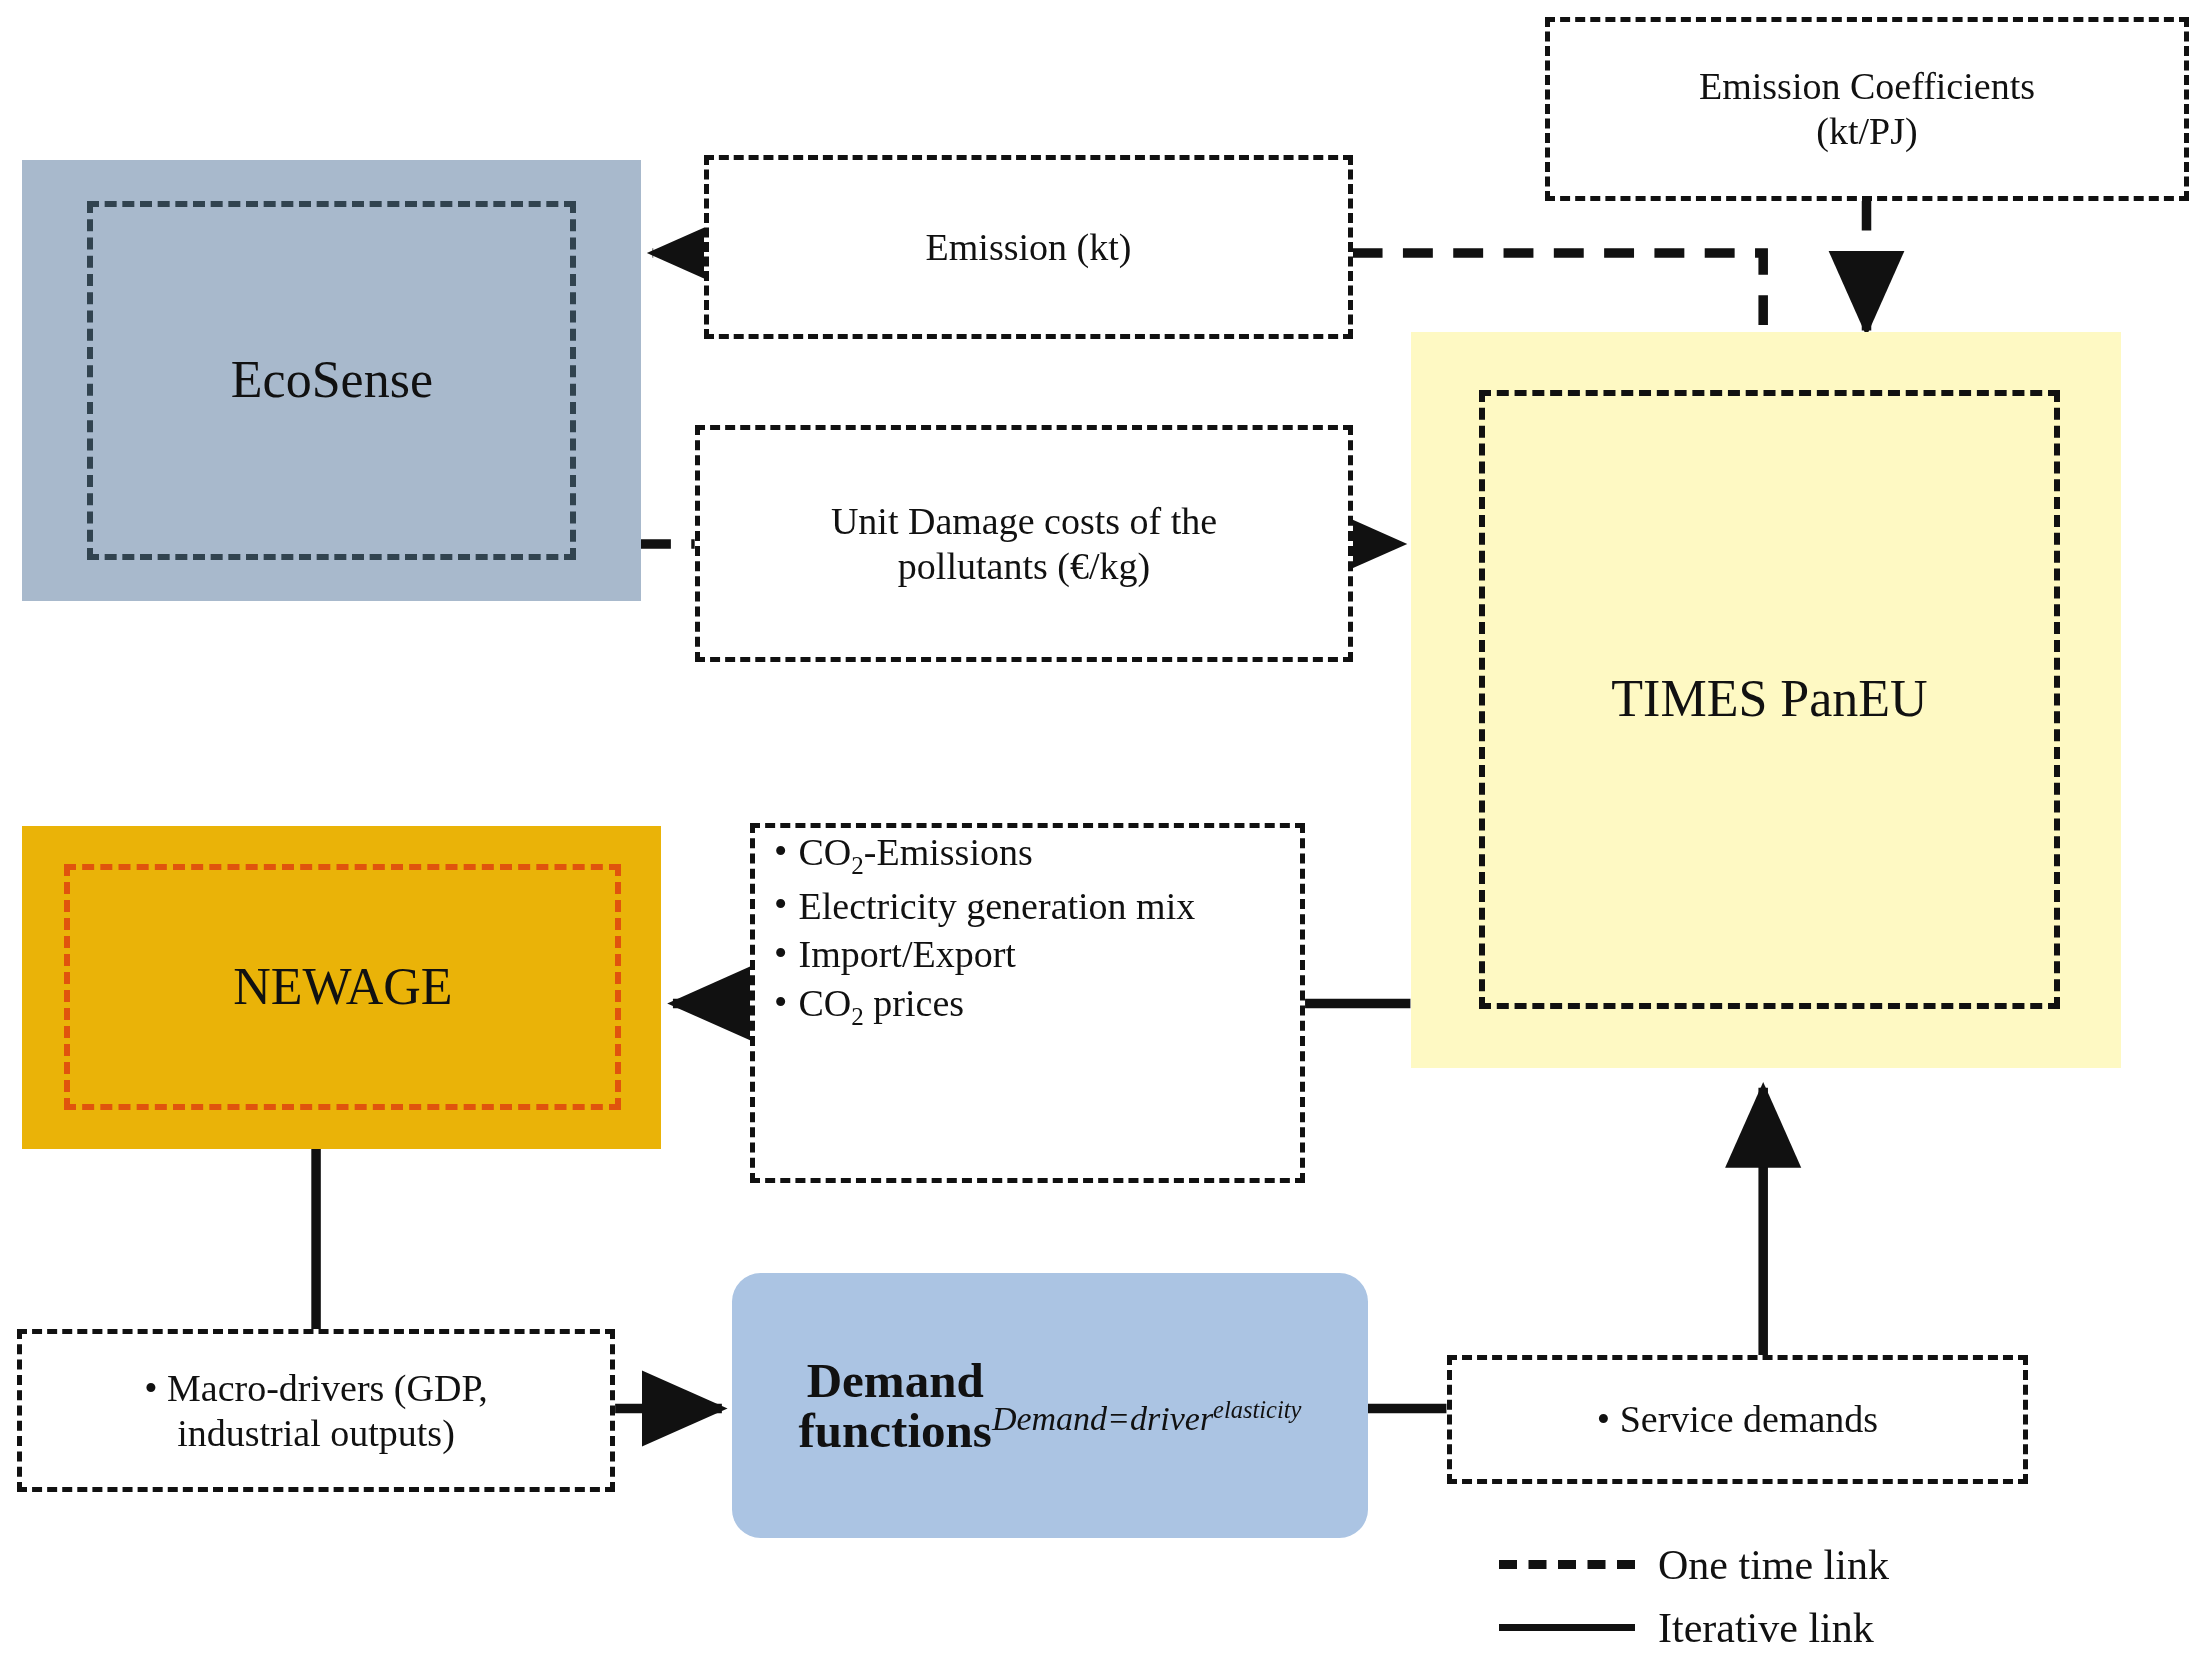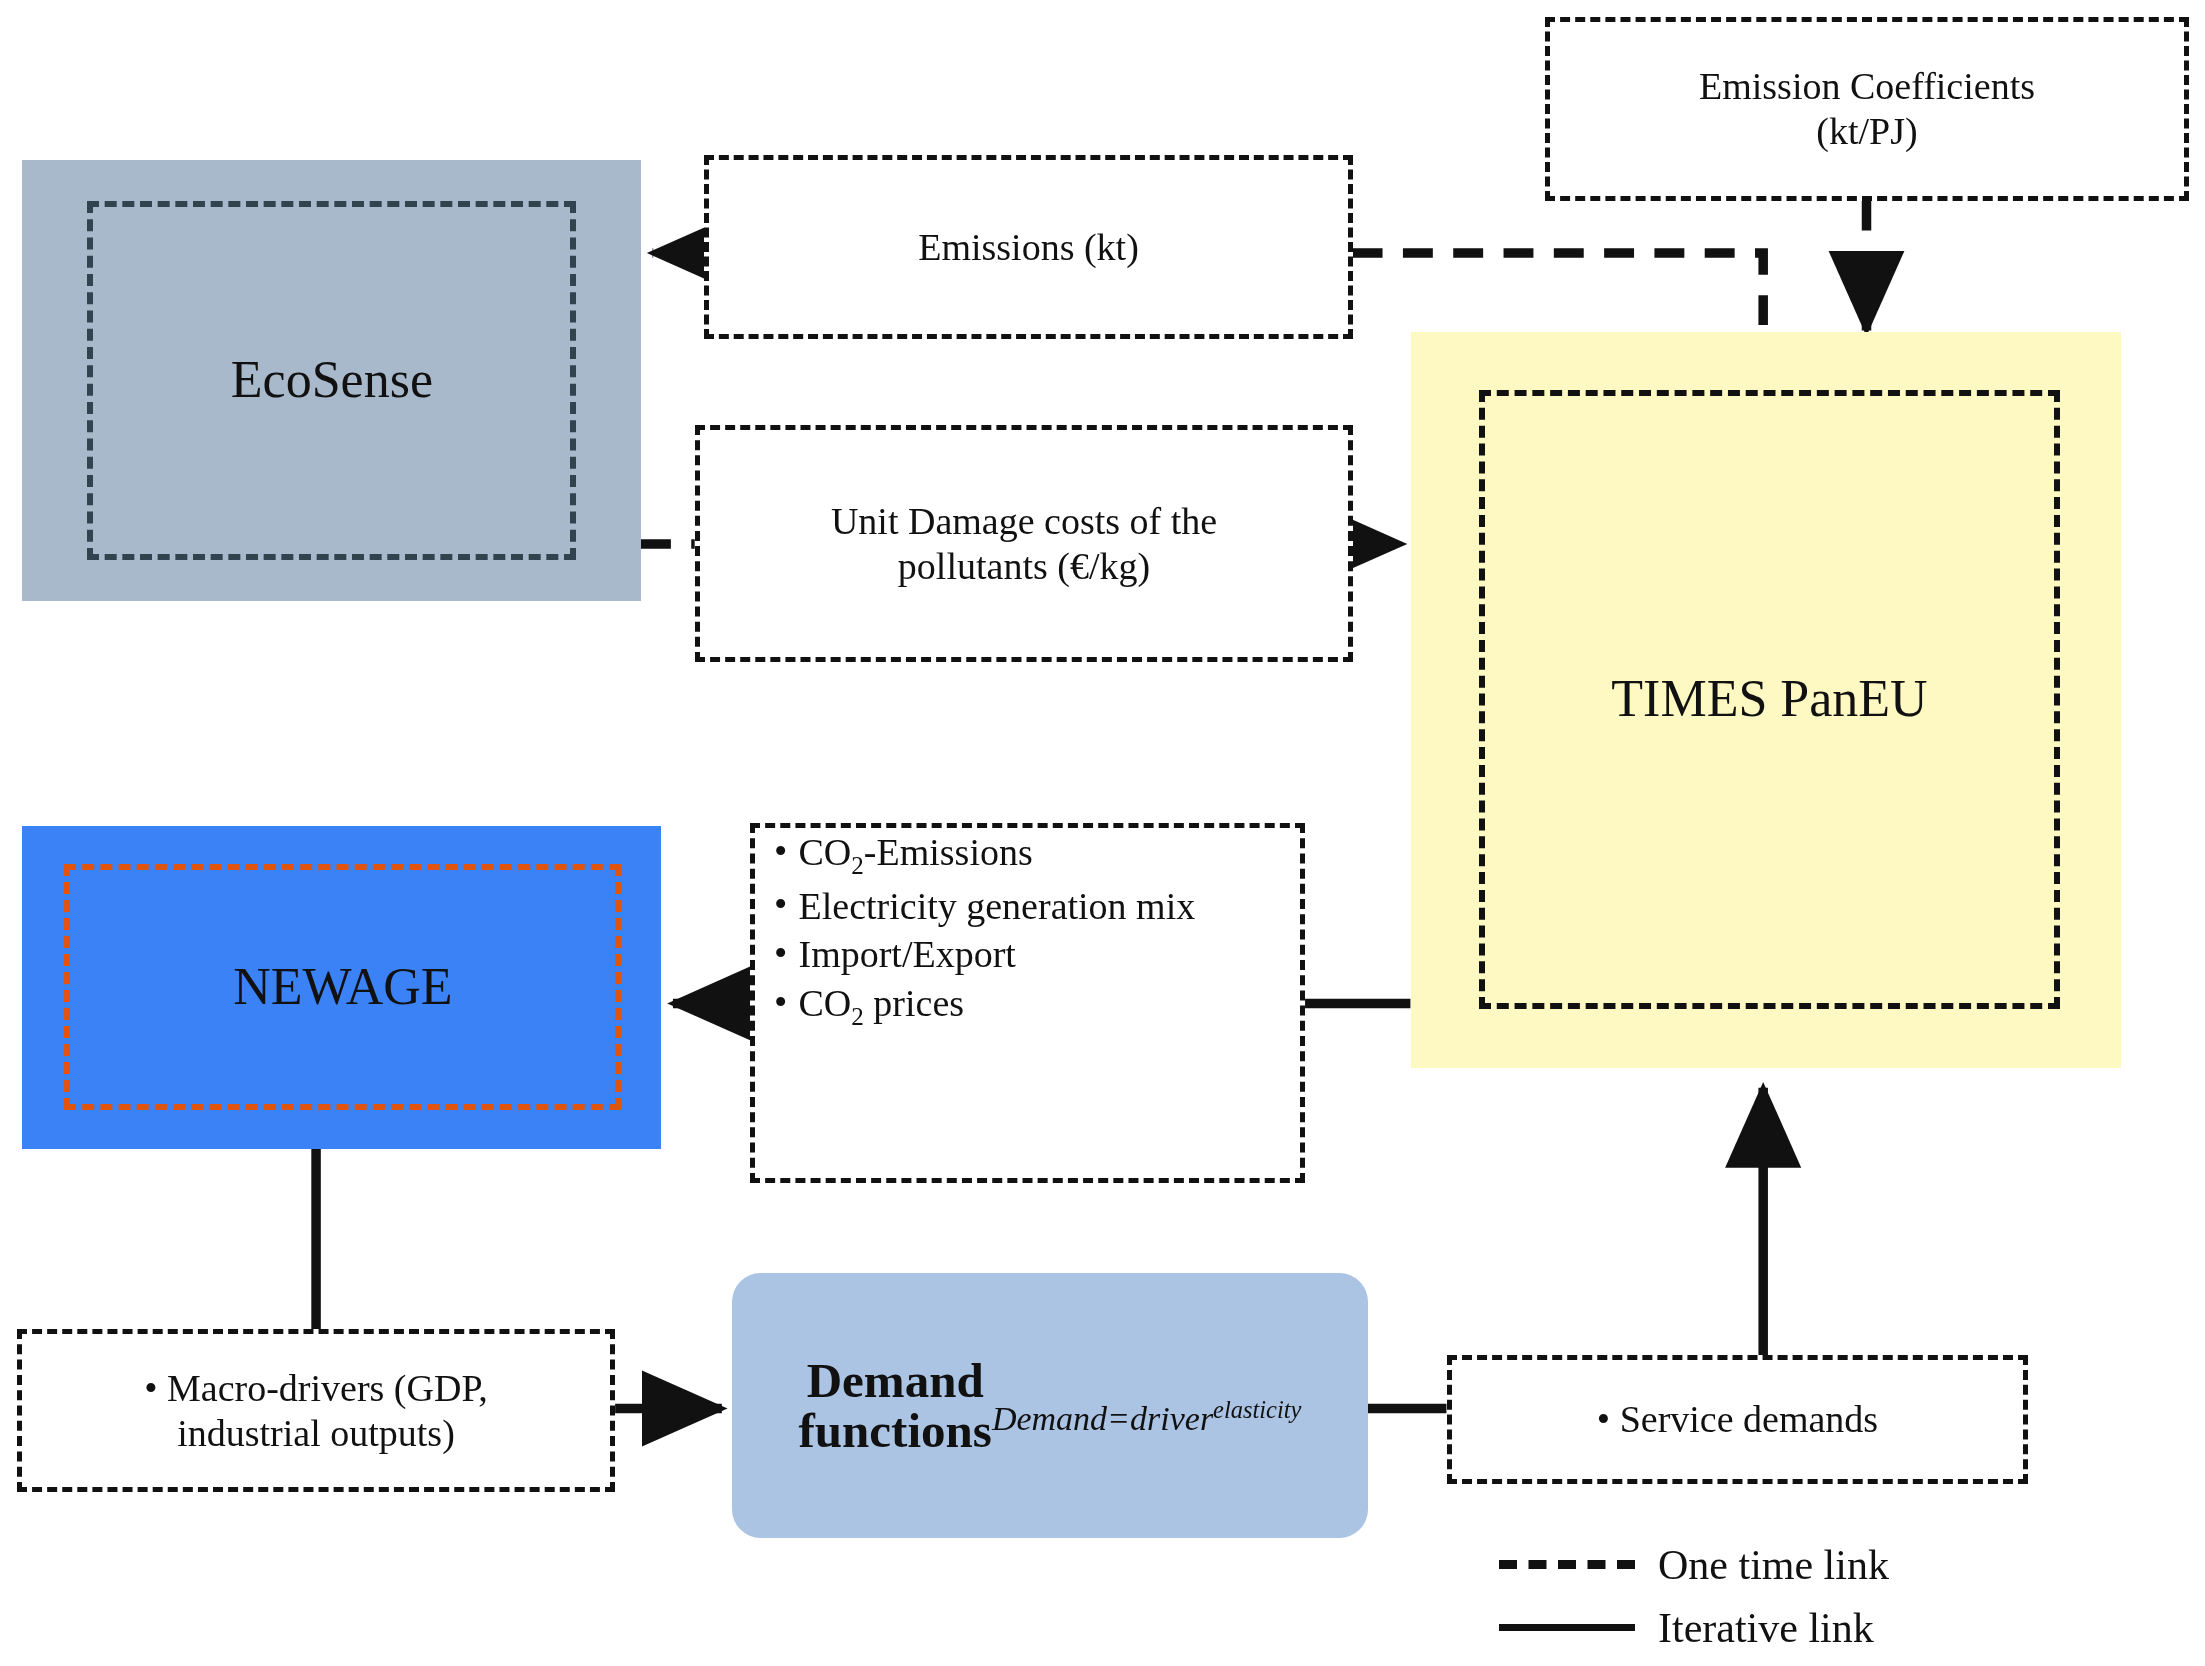--- a/index.html
+++ b/index.html
@@ -39,21 +39,21 @@
     line-height: 1.05;
     text-align: center;
     white-space: nowrap;
   }
   #ecosense-box { left: 22.4px; top: 160px; width: 619px; height: 441px; background: #a8b9cc; }
   #ecosense-inner { left: 65px; top: 41px; width: 489px; height: 359px; border: 6.1px dashed #31434f; }
 
   #times-box { left: 1411px; top: 332px; width: 710px; height: 736px; background: #fef9c3; }
   #times-inner { left: 68px; top: 58px; width: 581px; height: 619px; border: 6.8px dashed #111111; }
 
-  #newage-box { left: 22.4px; top: 826px; width: 639px; height: 323px; background: #3b82f6; }
+  #newage-box { left: 22.4px; top: 826px; width: 639px; height: 323px; background: #eab308; }
   #newage-inner { left: 42px; top: 38px; width: 557px; height: 246px; border: 6.1px dashed #e0540d; }
 
   
   .data-box {
     border: 5.4px dashed #111111;
     background: #ffffff;
     display: flex;
     align-items: center;
     justify-content: center;
     text-align: center;
@@ -210,21 +210,21 @@
     <div id="demand-title">
       <div>Demand</div>
       <div>functions</div>
     </div>
     <div id="demand-formula">
       <span>Demand=driver</span><sup>elasticity</sup>
     </div>
   </div>
 
   <div class="node data-box" id="emissions-box">
-    <span class="txt">Emissions (kt)</span>
+    <span class="txt">Emission (kt)</span>
   </div>
 
   <div class="node data-box" id="damage-box">
     <span class="txt">
       <span>Unit Damage costs of the</span><br>
       <span>pollutants (€/kg)</span>
     </span>
   </div>
 
   <div class="node data-box" id="coefficients-box">

